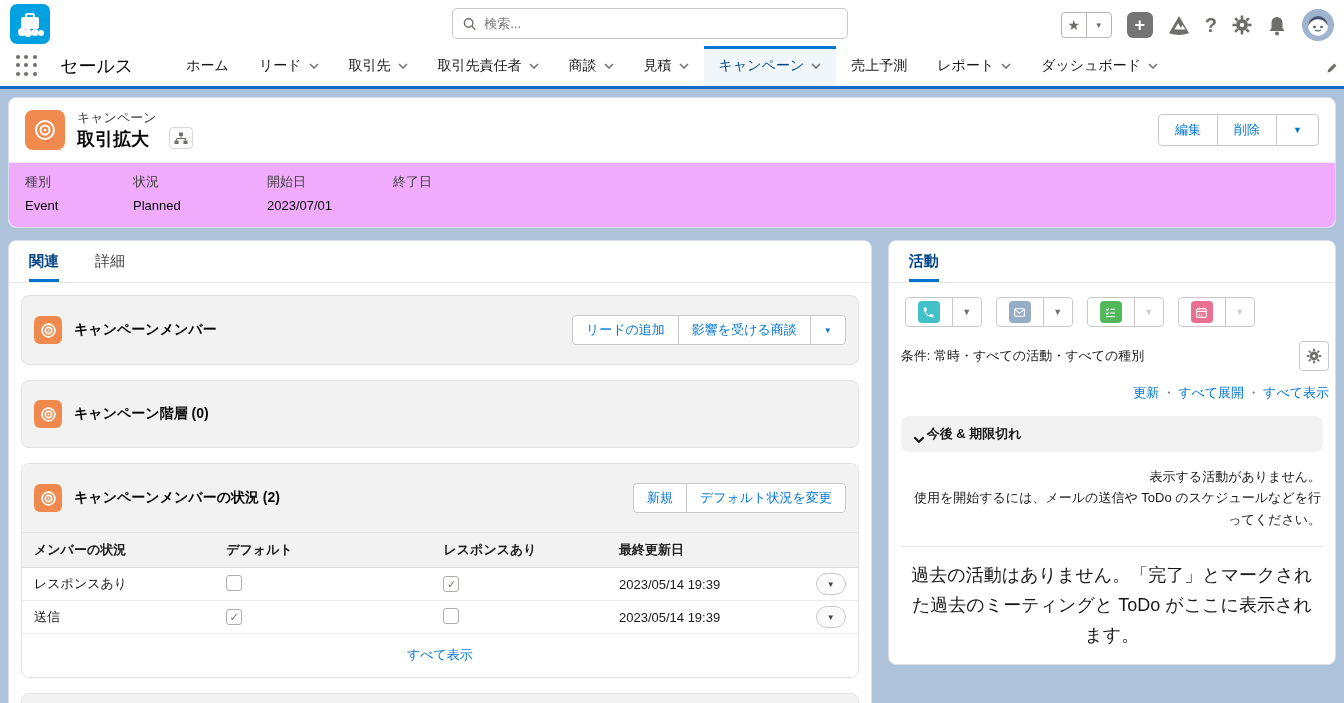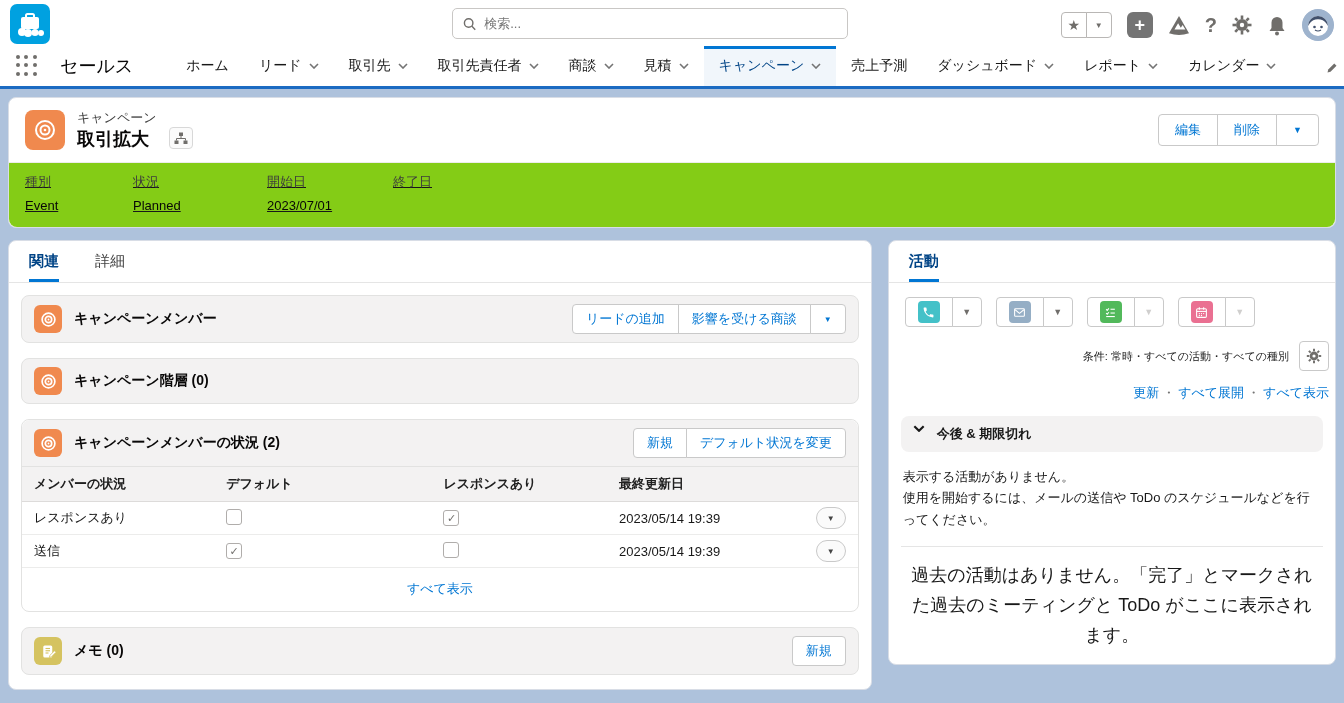--- a/index.html
+++ b/index.html
@@ -47,37 +47,37 @@
   .rh-title-row { display:flex; gap:20px; }
   .rh-title { font-size:18px; font-weight:bold; color:#080707; }
   .hier-btn { width:24px; height:22px; border:1px solid #d8d8d8; border-radius:4px; background:#fbfbfb; display:flex; align-items:center; justify-content:center; color:#706e6b; }
   .rh-actions { margin-left:auto; display:flex; }
   .btn { background:#fff; border:1px solid #c9c9c9; color:#0176d3; font-size:13px; height:32px; padding:0 16px; display:flex; align-items:center; cursor:pointer; white-space:nowrap; }
   .btngrp { display:flex; }
   .btngrp .btn { border-radius:0; margin-left:-1px; }
   .btngrp .btn:first-child { border-radius:4px 0 0 4px; margin-left:0; }
   .btngrp .btn:last-child { border-radius:0 4px 4px 0; }
   .btn .tri { font-size:9px; color:#0176d3; }
-  .rh-fields { display:flex; padding:10px 16px 14px; border-top:1px solid #ececeb; background:#84cc16; border-radius:0 0 8px 8px;text-decoration:underline; }
+  .rh-fields { display:flex; padding:10px 16px 14px; border-top:1px solid #ececeb; background:#f0abfc; border-radius:0 0 8px 8px; }
   .fld { font-size:13px; }
   .fld .lbl { color:#3e3e3c; }
   .fld .val { color:#080707; margin-top:7px; min-height:15px; }
   .fld:nth-child(1){width:108px}.fld:nth-child(2){width:134px}.fld:nth-child(3){width:126px}
 
   
   .cols { display:flex; gap:16px; align-items:flex-start; }
   .leftcol { width:894px; }
   .rightcol { width:464px; }
   .tabs-row { display:flex; gap:36px; align-items:stretch; padding:0 20px; height:42px; border-bottom:1px solid #e5e5e5; }
   .ltab { font-size:15px; color:#444; display:flex; align-items:center; cursor:pointer; }
   .ltab.active { color:#014486; font-weight:bold; box-shadow:inset 0 -3px 0 #0176d3; }
   .pad { padding:12px 12px 14px; }
 
   
-  .rlbar { display:flex; align-items:center; gap:12px; background:#f3f2f2; border:1px solid #e2e2e1; border-radius:8px; padding:8px 12px; min-height:44px; }
+  .rlbar { display:flex; align-items:center; gap:12px; background:#f3f2f2; border:1px solid #e2e2e1; border-radius:8px; padding:19px 12px; min-height:44px; }
   .rlbar.inbox { border:none; border-bottom:1px solid #e2e2e1; border-radius:8px 8px 0 0; }
   .rl-title { font-size:14px; font-weight:bold; color:#080707; }
   .spacer { flex:1; }
   .mb { margin-bottom:15px; }
   .rlbox { border:1px solid #e2e2e1; border-radius:8px; overflow:hidden; }
   .btn.sm { height:30px; padding:0 13px; }
   .btn .tri8 { font-size:8px; color:#0176d3; }
 
   
   table { width:100%; border-collapse:collapse; font-size:13px; }
@@ -91,26 +91,26 @@
   .link { color:#0176d3; font-size:13px; text-decoration:none; cursor:pointer; }
 
   
   .act-actions { display:flex; gap:14px; padding:2px 4px; }
   .agrp { display:flex; }
   .aseg { height:30px; border:1px solid #c9c9c9; background:#fff; display:flex; align-items:center; justify-content:center; cursor:pointer; }
   .aseg.main { width:48px; border-radius:4px 0 0 4px; }
   .aseg.dd { width:30px; border-radius:0 4px 4px 0; margin-left:-1px; font-size:9px; color:#706e6b; }
   .aseg.dd.dis { color:#d0cfce; }
   .aicon { width:22px; height:22px; border-radius:4px; display:flex; align-items:center; justify-content:center; }
-  .filterrow { display:flex; justify-content:flex-end; align-items:center; gap:10px; margin-top:12px; font-size:11px; color:#181818; }
+  .filterrow { display:flex; justify-content:space-between; align-items:center; gap:10px; margin-top:12px; font-size:13px; color:#181818; }
   .gearbtn { width:30px; height:30px; border:1px solid #c9c9c9; border-radius:4px; background:#fff; display:flex; align-items:center; justify-content:center; color:#706e6b; cursor:pointer; margin-right:-6px; }
   .linksrow { text-align:right; margin-top:13px; font-size:13px; margin-right:-6px; }
   .linksrow .dot { color:#747474; margin:0 3px; }
-  .sectbar { margin-top:14px; background:#f3f2f2; border-radius:8px; padding:9px 12px; font-size:13px; font-weight:bold; color:#181818; display:flex; align-items:flex-start; gap:12px; cursor:pointer; }
-  .emptytxt { margin-top:14px; text-align:left; font-size:13px; color:#181818; line-height:1.65; padding:0 2px; }
+  .sectbar { margin-top:14px; background:#f3f2f2; border-radius:8px; padding:9px 12px; font-size:13px; font-weight:bold; color:#181818; display:flex; align-items:flex-end; gap:2px; cursor:pointer; }
+  .emptytxt { margin-top:14px; text-align:right; font-size:13px; color:#181818; line-height:1.65; padding:0 2px; }
   .divider { border:none; border-top:1px solid #e5e5e5; margin:16px 0 14px; }
   .pasttxt { text-align:center; font-size:18px; color:#181818; line-height:1.65; padding:0 2px; }
 </style>
 </head>
 <body>
 
 <header class="ghdr">
   <div class="logo">
     <svg width="28" height="28" viewBox="0 0 28 28">
       <rect x="10" y="4" width="8" height="4" rx="1.5" fill="none" stroke="#fff" stroke-width="2"></rect>
@@ -228,33 +228,27 @@
   <span class="tab active">
       <span>キャンペーン</span>
       <svg class="chev" viewBox="0 0 10 6">
         <polyline points="1,1 5,5 9,1"></polyline>
       </svg>
     </span>
   <span class="tab">
       <span>売上予測</span>
     </span>
   <span class="tab">
+      <span>レポート</span>
+      <svg class="chev" viewBox="0 0 10 6">
+        <polyline points="1,1 5,5 9,1"></polyline>
+      </svg>
+    </span>
+  <span class="tab">
       <span>ダッシュボード</span>
-      <svg class="chev" viewBox="0 0 10 6">
-        <polyline points="1,1 5,5 9,1"></polyline>
-      </svg>
-    </span>
-  <span class="tab">
-      <span>レポート</span>
-      <svg class="chev" viewBox="0 0 10 6">
-        <polyline points="1,1 5,5 9,1"></polyline>
-      </svg>
-    </span>
-  <span class="tab">
-      <span>カレンダー</span>
       <svg class="chev" viewBox="0 0 10 6">
         <polyline points="1,1 5,5 9,1"></polyline>
       </svg>
     </span>
 
   <span class="navpencil">
     <svg width="12" height="12" viewBox="0 0 16 16">
         <path d="M2 14l1-4 8-8 3 3-8 8-4 1z" fill="#706e6b"></path>
       </svg>
   </span>

